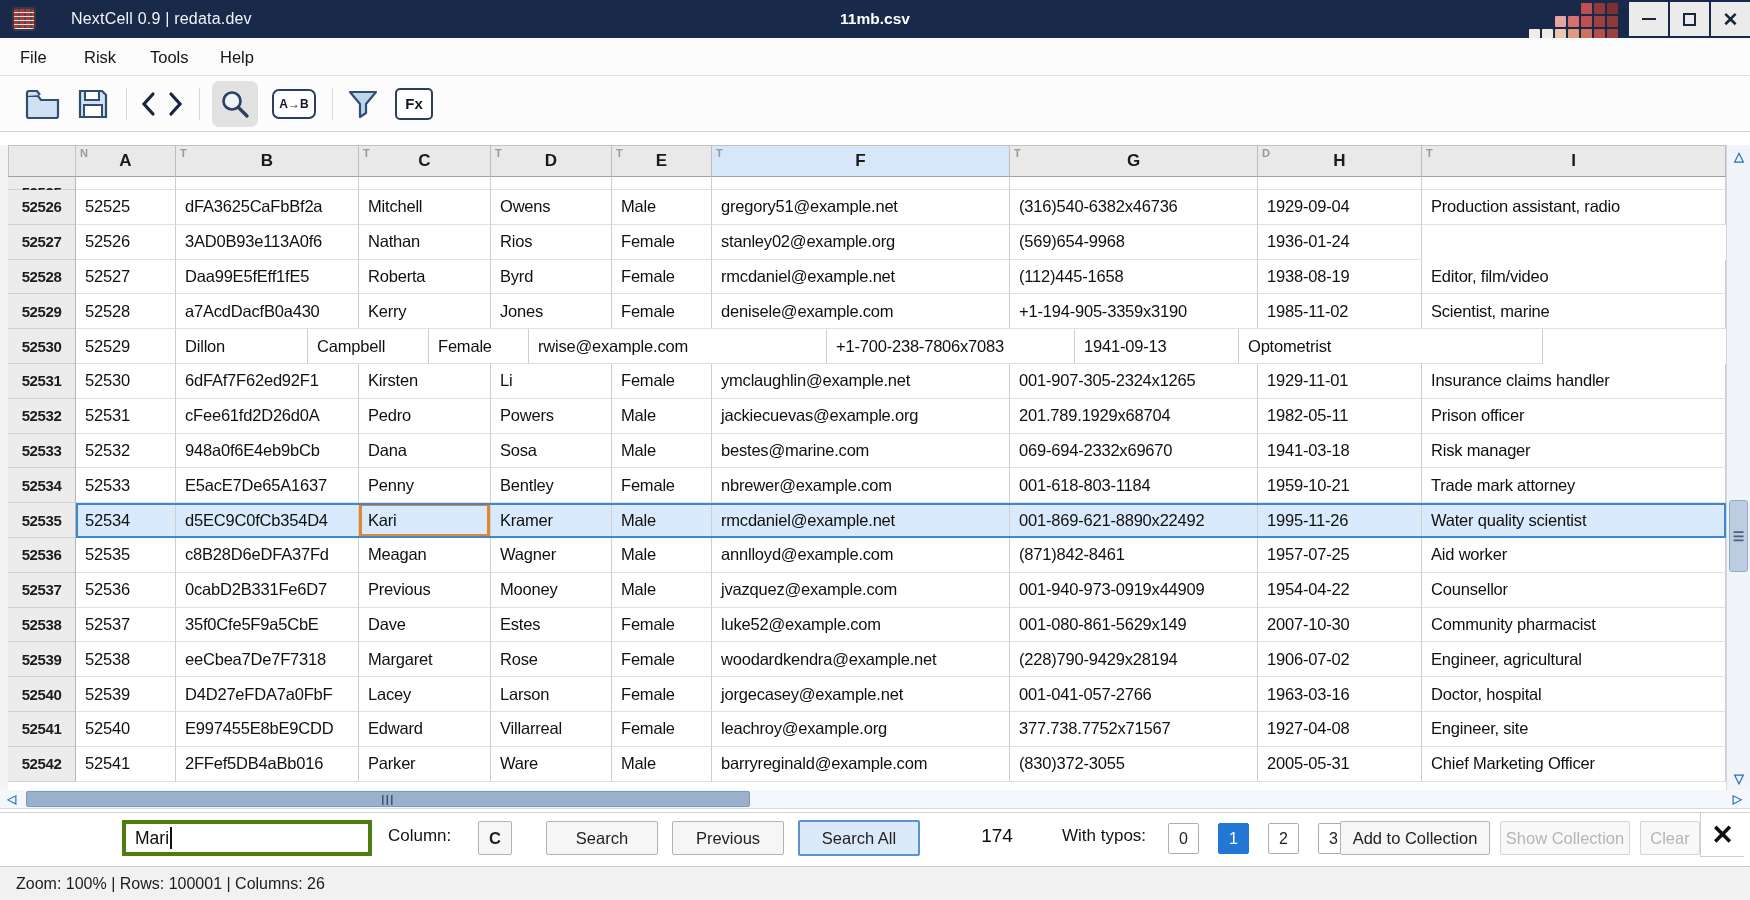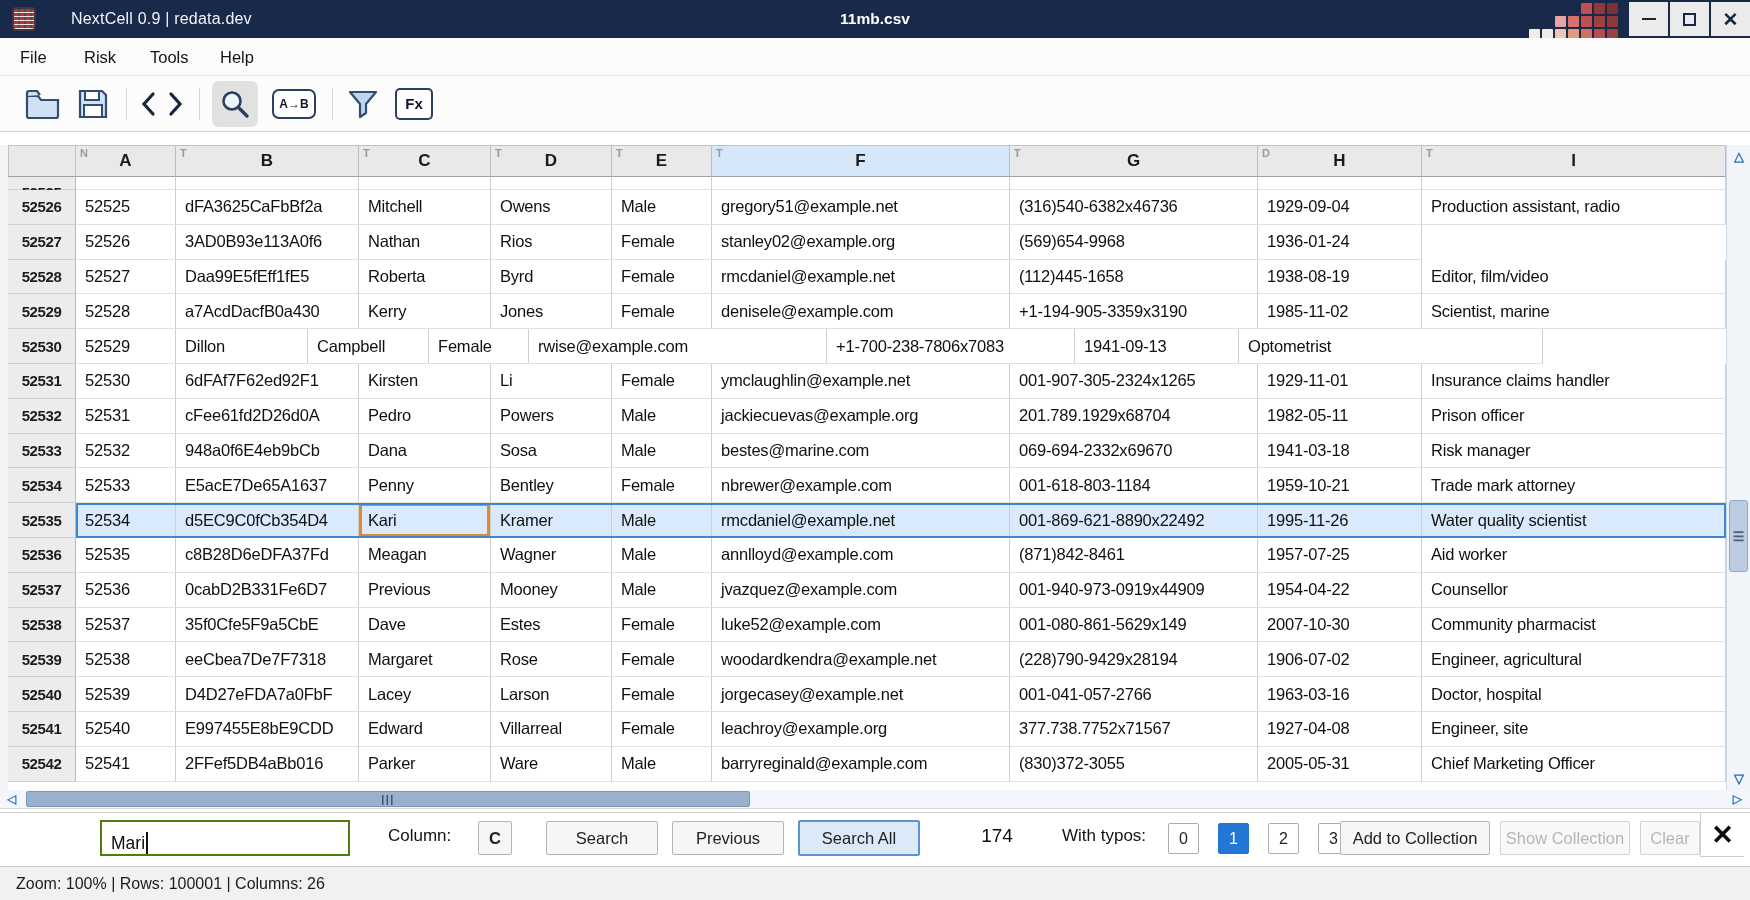--- a/index.html
+++ b/index.html
@@ -63,21 +63,21 @@
   .vthumb { position:absolute; left:2px; top:355px; width:19px; height:72px; background:#bccde1; border:1px solid #8fa9c7; border-radius:3px; display:flex; align-items:center; justify-content:center; color:#4d5f80; font-size:13px; font-weight:700; cursor:grab; }
   .hscroll { position:absolute; left:0; top:790px; width:1750px; height:19px; background:#f3f7fb; border-bottom:1px solid #dadada; cursor:pointer; }
   .hscroll .arrow { position:absolute; top:0; height:19px; line-height:19px; color:#2f6fbe; font-size:12px; font-weight:700; }
   .hscroll .left { left:7px; }
   .hscroll .right { right:8px; }
   .hthumb { position:absolute; left:26px; top:1px; width:724px; height:16px; background:#9ab1ce; border:1px solid #7e97b8; border-radius:2px; display:flex; align-items:center; justify-content:center; cursor:grab; }
   .hthumb .grip { color:#3d4e6b; font-size:11px; font-weight:700; letter-spacing:1.5px; line-height:1; }
 
   
   .searchbar { position:absolute; left:0; top:812px; width:1750px; height:50px; background:#fff; border-top:1px solid #cfcfcf; }
-  .sb-input { position:absolute; left:100px; top:7px; width:250px; height:36px; border:2px solid #4d7c0f; background:#fff; display:flex; align-items:flex-end; padding-left:9px; font-size:17.5px; color:#0d0d0d; cursor:text; }
+  .sb-input { position:absolute; left:122px; top:7px; width:250px; height:36px; border:4px solid #4d7c0f; background:#fff; display:flex; align-items:center; padding-left:9px; font-size:17.5px; color:#0d0d0d; cursor:text; }
   .caret { width:1.5px; height:22px; background:#111; margin-left:1px; }
   .sb-label { position:absolute; top:13px; font-size:17px; color:#121212; }
   .sb-btn { position:absolute; top:8px; height:34px; background:#f6f6f6; border:1px solid #b3b3b3; border-radius:2px; display:flex; align-items:center; justify-content:center; font-size:16.5px; color:#222; cursor:pointer; }
   .sb-btn.primary { background:#dce9f8; border:2px solid #5b92d2; top:7px; height:36px; }
   .sb-btn.square { width:34px; font-weight:700; }
   .sb-count { position:absolute; top:12px; font-size:19px; color:#0d0d0d; text-align:center; }
   .typo-btn { position:absolute; top:10px; width:31px; height:31px; background:#fff; border:1px solid #aeaeae; border-radius:2px; display:flex; align-items:center; justify-content:center; font-size:16px; color:#222; cursor:pointer; }
   .typo-btn.on { background:#2277d4; border-color:#2277d4; color:#fff; }
   .sb-btn.disabled { color:#b5b5b5; background:#f8f8f8; border-color:#d4d4d4; cursor:default; }
   .sb-close { position:absolute; right:6px; top:0; width:44px; height:44px; border-left:1px solid #cfcfcf; border-bottom:1px solid #cfcfcf; display:flex; align-items:center; justify-content:center; font-size:27px; font-weight:600; color:#0d0d0d; cursor:pointer; background:#fff; }

